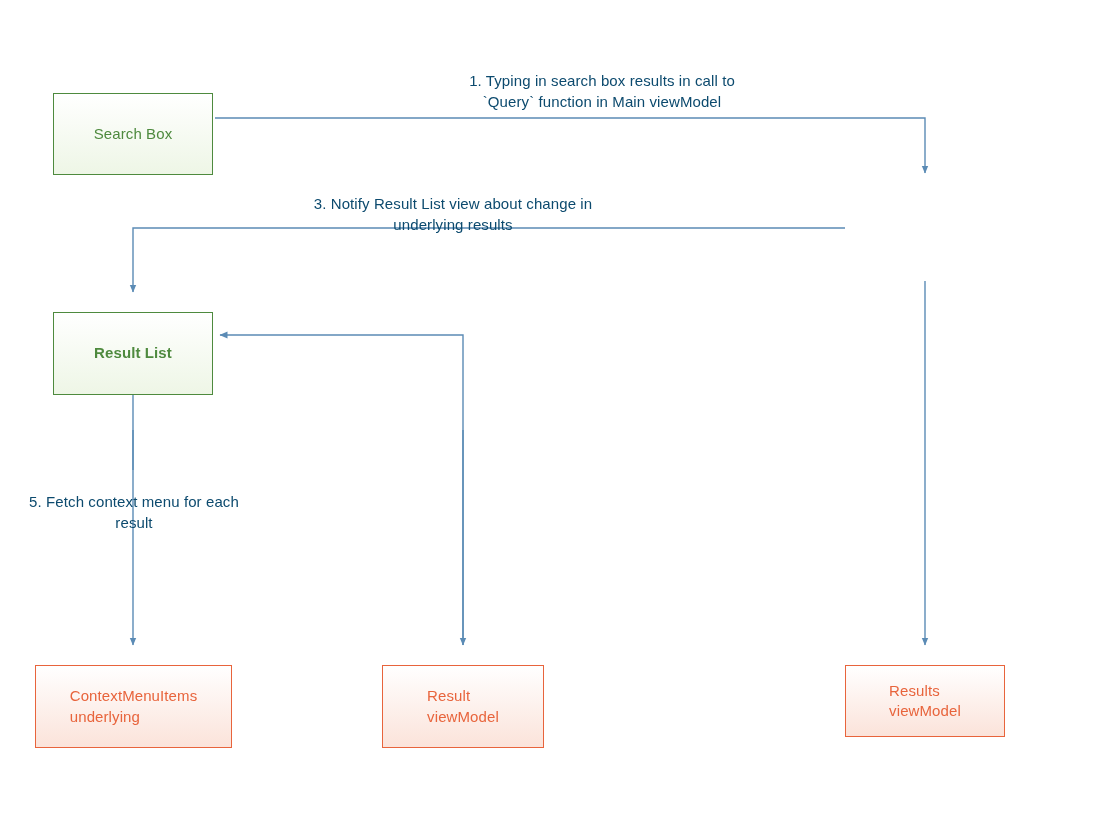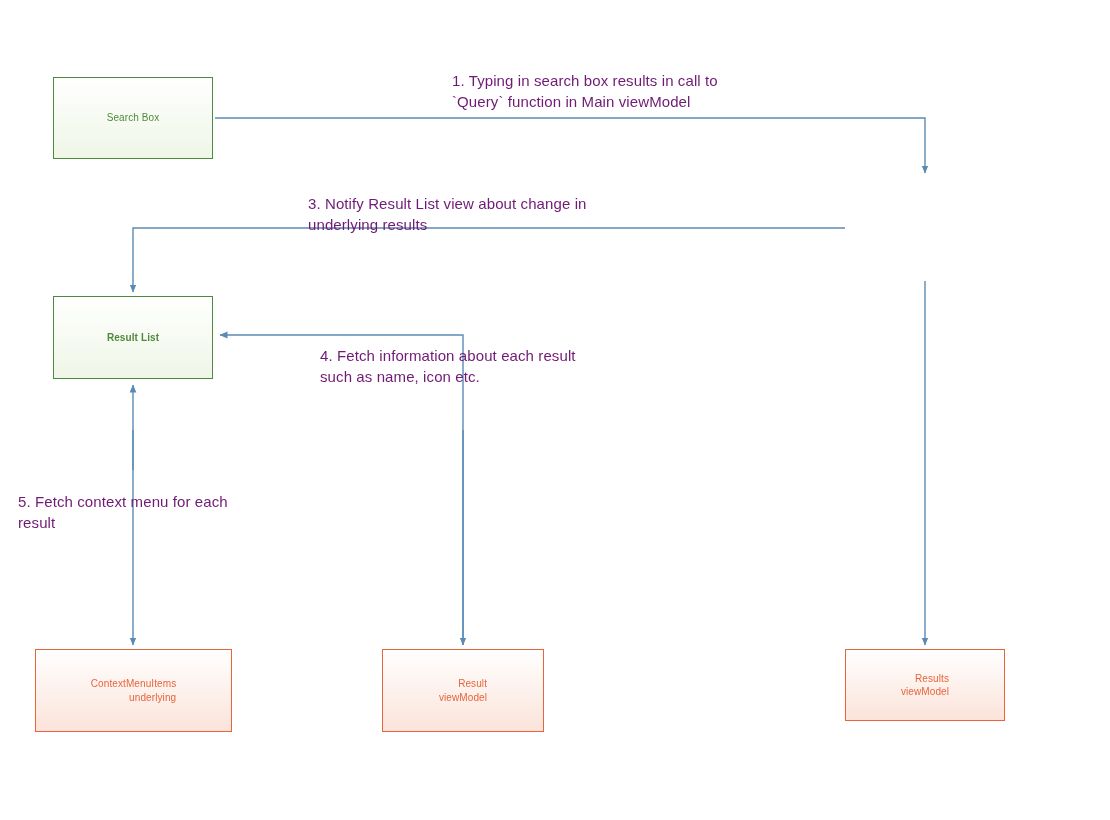--- a/index.html
+++ b/index.html
@@ -24,40 +24,42 @@
     width: 1110px;
     height: 820px;
     pointer-events: none;
   }
   .node {
     position: absolute;
     box-sizing: border-box;
     display: flex;
     align-items: center;
     justify-content: center;
-    text-align: right;
-    font-size: 10px;
+    text-align: left;
+    font-size: 15px;
     line-height: 1.35;
     letter-spacing: 0.1px;
+    margin-top: 16px;
   }
   .node.green {
     border: 1px solid #4e8a3e;
     color: #4e8a3e;
     background: linear-gradient(to bottom, #ffffff 0%, #eef6e6 100%);
   }
   .node.orange {
     border: 1px solid #e8643c;
     color: #e8643c;
     background: linear-gradient(to bottom, #ffffff 0%, #fbe3da 100%);
   }
   .label {
     position: absolute;
-    color: #701a75;
+    color: #0c4a6e;
     font-size: 15px;
     line-height: 1.42;
+    text-align: center;
     letter-spacing: 0.1px;
   }
 </style>
 </head>
 <body>
 
 <div id="canvas">
 
   <svg class="edges" viewBox="0 0 1110 820">
     <defs>
@@ -115,17 +117,16 @@
   <div class="node orange" style="left:845px; top:649px; width:160px; height:72px; white-space:pre-line;">
     <span>Results
 viewModel</span>
   </div>
 
   <div class="label" style="left:452px; top:70px; width:300px;">1. Typing in search box results in call to `Query` function in Main viewModel</div>
 
 
   <div class="label" style="left:308px; top:193px; width:290px;">3. Notify Result List view about change in underlying results</div>
 
-  <div class="label" style="left:320px; top:345px; width:290px;">4. Fetch information about each result such as name, icon etc.</div>
 
   <div class="label" style="left:18px; top:491px; width:232px;">5. Fetch context menu for each result</div>
 
 </div>
 
 </body></html>

